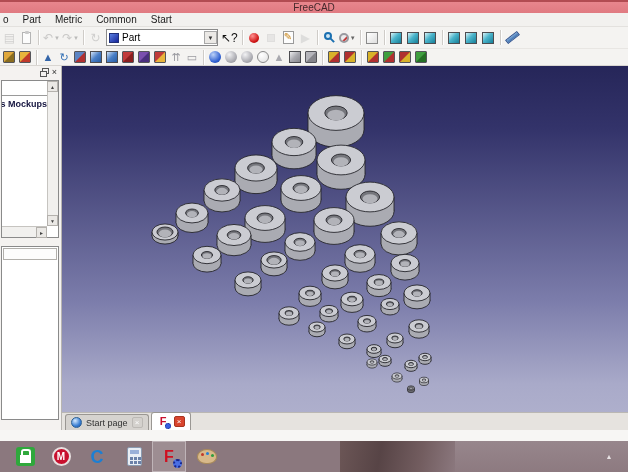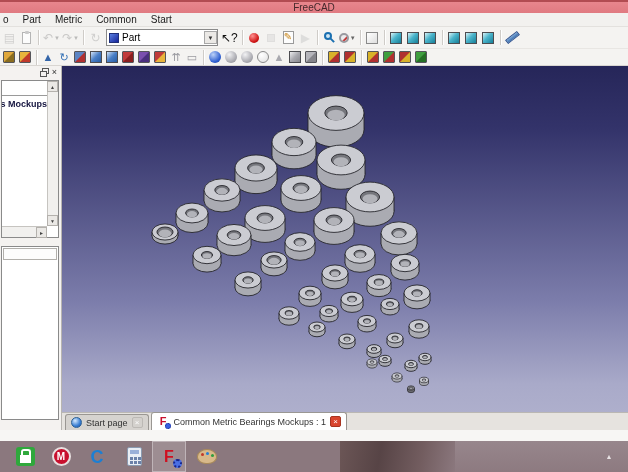--- a/index.html
+++ b/index.html
@@ -718,21 +718,20 @@
           </svg>
       </div>
       <div id="tabstrip">
           <div class="tab">
             <span class="ic-globe"></span>
             <span>Start page</span>
             <span class="close gray">×</span>
           </div>
           <div class="tab active">
             <span class="ic-fcdoc">F<span class="gear2"></span></span>
-            <span>Common Metric Bearings Mockups : 1</span>
             <span class="close red">×</span>
           </div>
         </div>
     </div>
   </div>
 
   <div id="statusbar"></div>
 </div>
 
 <div id="taskbar">

